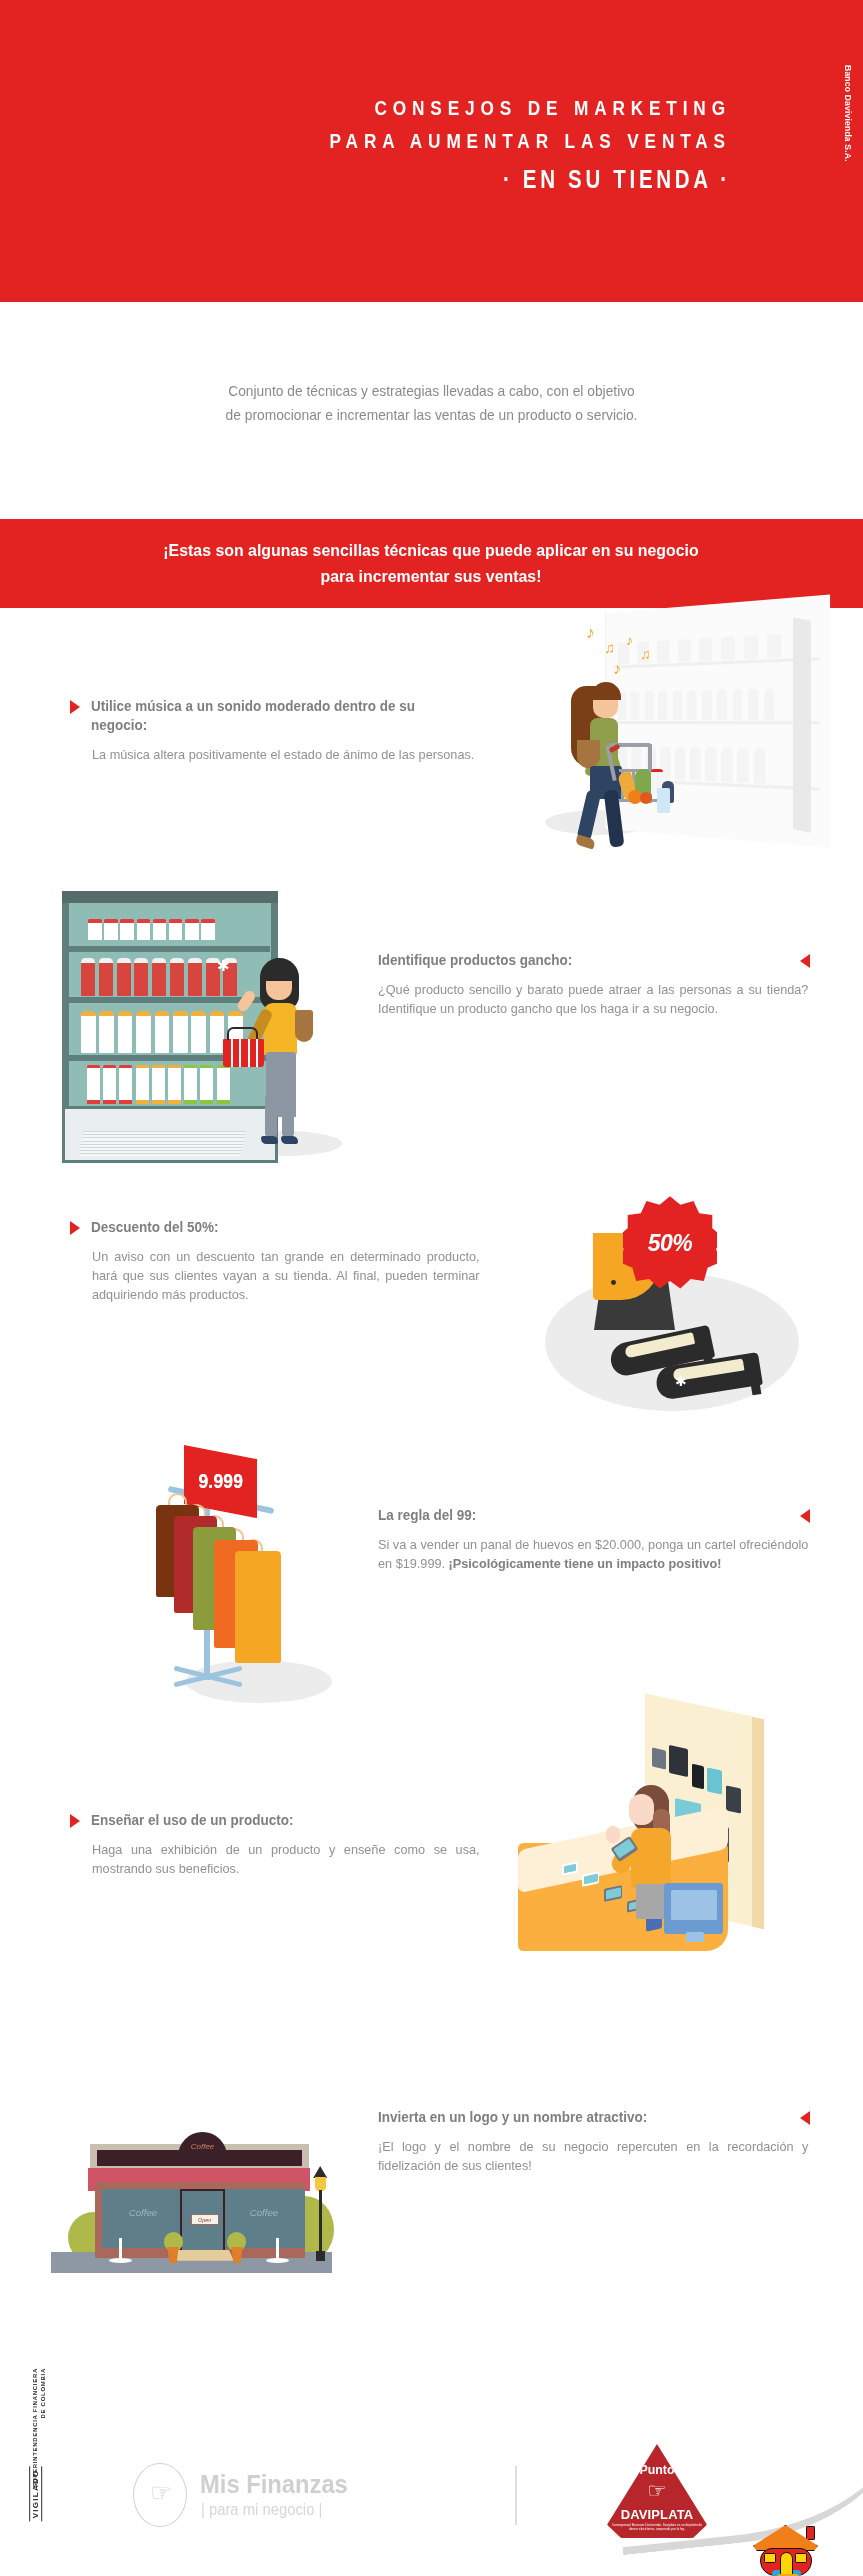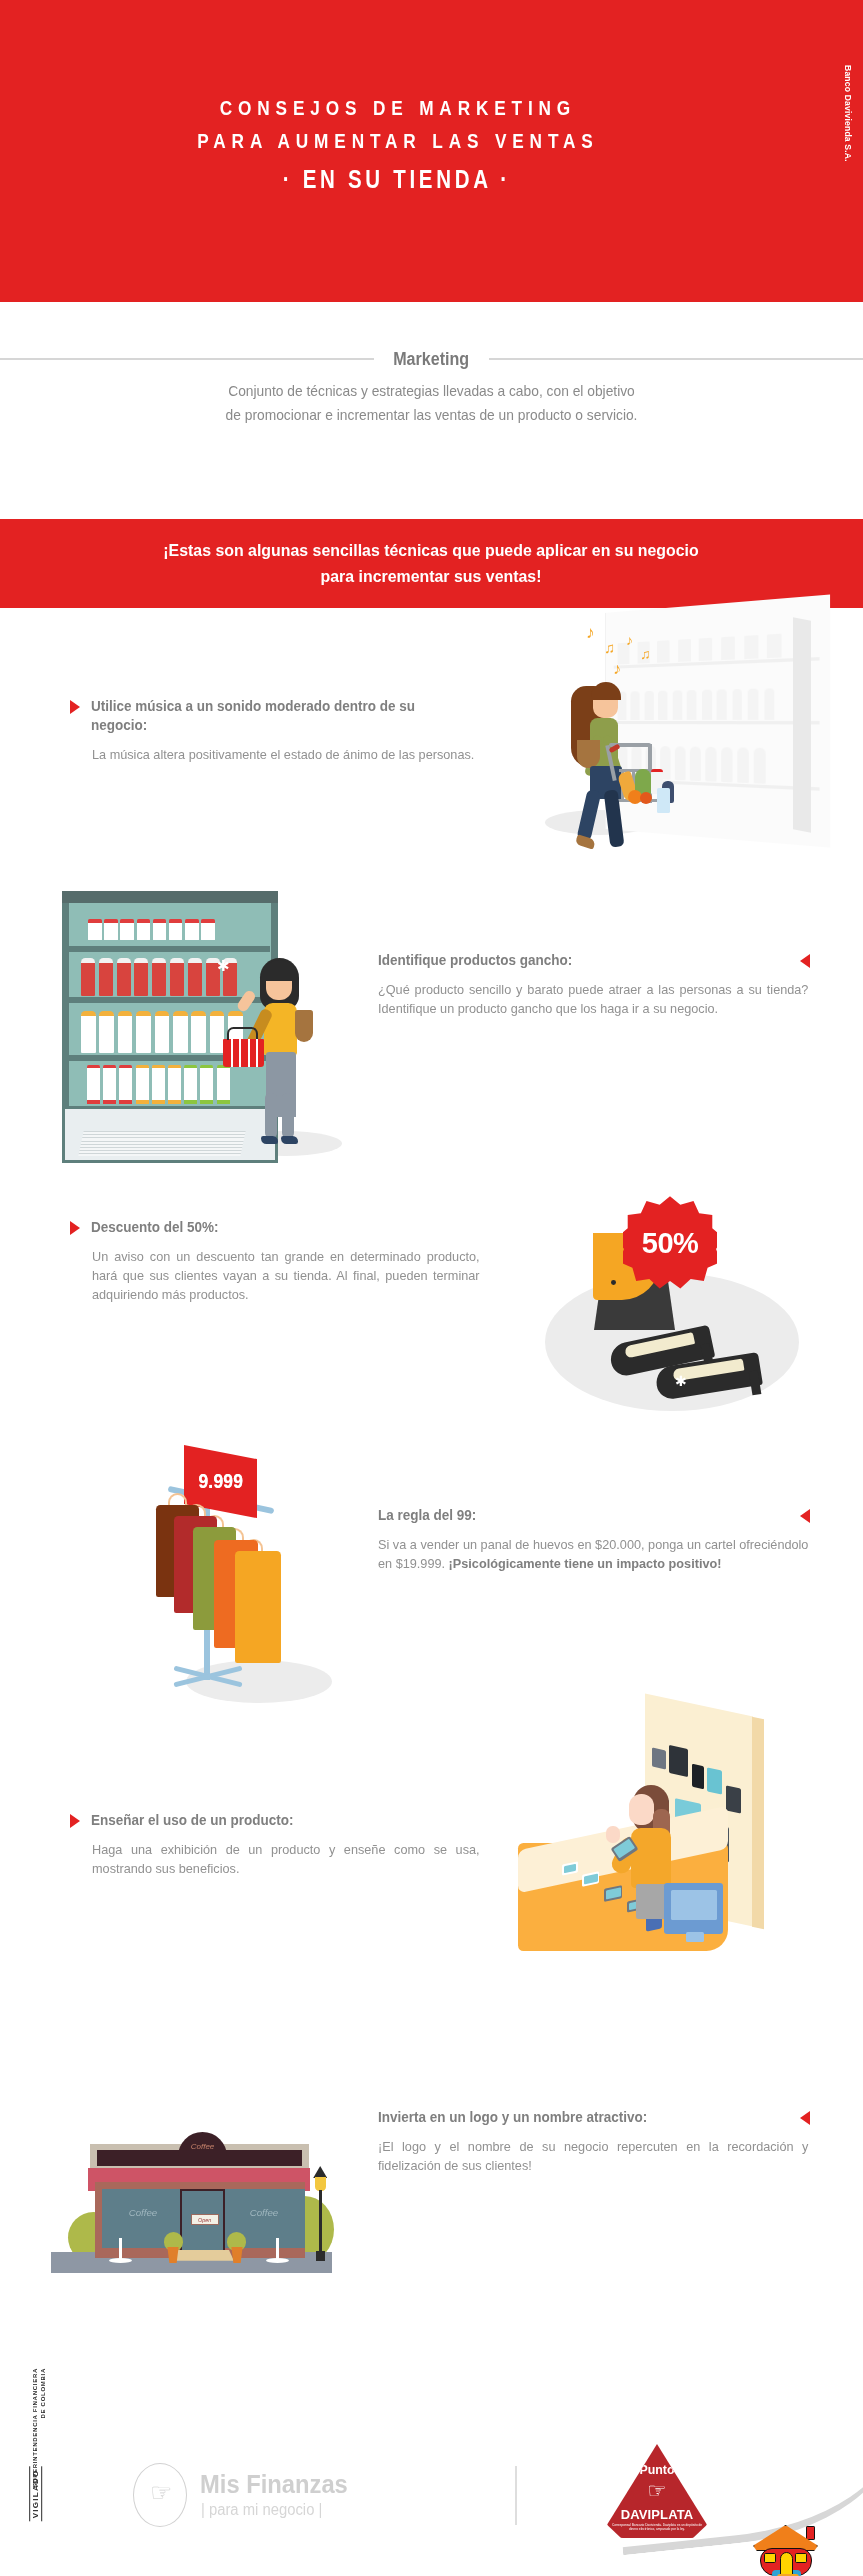--- a/index.html
+++ b/index.html
@@ -9,21 +9,21 @@
     font-family:"Liberation Sans", sans-serif;
     color:#808080;
   }
 
   
   #header{
     position:absolute; left:0; top:0; width:863px; height:302px;
     background:#E32222;
   }
   #header-titles{
-    position:absolute; left:0; top:92px; width:790px; text-align:center;
+    position:absolute; left:12px; top:92px; width:790px; text-align:right;
   }
   .hline{
     color:#ffffff; font-weight:700; line-height:1.55;
     letter-spacing:.34em; text-indent:.34em;
     font-size:21px;
     transform:scaleX(.82); transform-origin:center;
   }
   .hline.l3{
     font-size:25px; letter-spacing:.18em; text-indent:.18em;
     font-weight:800; margin-top:3.2px;
@@ -131,21 +131,21 @@
   
   #art3{ left:529px; top:1179px; width:302px; height:243px; }
   #a3-ellipse{left:16px;top:94px;width:254px;height:138px;}
   #a3-bag{position:absolute;left:65px;top:94px;width:81px;height:57px;background:#3A3A3A;
     clip-path:polygon(10% 0,90% 0,100% 100%,0 100%);}
   #a3-flap{position:absolute;left:64px;top:54px;width:67px;height:67px;background:#F5A623;
     border-radius:0 0 38px 4.3px;}
   #a3-badge{position:absolute;left:94px;top:17.3px;width:94px;height:94px;background:#E32222;
     clip-path:polygon(50% 0%,61% 9%,75% 5%,81% 18%,95% 20%,95% 34%,107% 44%,99% 56%,104% 70%,90% 76%,86% 90%,72% 88%,61% 98%,50% 90%,39% 98%,28% 88%,14% 90%,10% 76%,-4% 70%,1% 56%,-7% 44%,5% 34%,5% 20%,19% 18%,25% 5%,39% 9%);
     display:flex;align-items:center;justify-content:center;}
-  #a3-badge span{color:#fff;font-size:29px;font-weight:800;letter-spacing:-.02em;}
+  #a3-badge span{color:#fff;font-size:23px;font-weight:800;letter-spacing:-.02em;font-style:italic;}
   .shoe{position:absolute;background:#2B2B2B;}
 
   
   #art4{ left:135px; top:1433px; width:254px; height:286px; }
   #a4-ellipse{left:51px;top:227px;width:146px;height:43px;}
   .rack{position:absolute;background:#9BC4DE;}
   #a4-sign{position:absolute;left:49px;top:19px;width:73px;height:59px;background:#E32222;
     transform:skewY(11deg); display:flex;align-items:center;justify-content:center;}
   #a4-sign span{color:#fff;font-weight:800;font-size:19.4px;letter-spacing:.01em;
     transform:skewY(-11deg) scaleX(.9); text-shadow:0 0 0 #fff;}
@@ -242,25 +242,20 @@
 <div id="header">
   <div id="header-titles">
     <div class="hline l1">CONSEJOS DE MARKETING</div>
     <div class="hline l2">PARA AUMENTAR LAS VENTAS</div>
     <div class="hline l3">· EN SU TIENDA ·</div>
   </div>
   <div id="bank-side">Banco Davivienda S.A.</div>
 </div>
 
 <div id="definition">
-  <div id="def-rule-wrap">
-    <span class="rule"></span>
-    <span id="def-title">Marketing</span>
-    <span class="rule"></span>
-  </div>
   <div id="def-body">
     <div>Conjunto de técnicas y estrategias llevadas a cabo, con el objetivo</div>
     <div>de promocionar e incrementar las ventas de un producto o servicio.</div>
   </div>
 </div>
 
 <div id="callout">
   <div id="callout-inner">
     <div>¡Estas son algunas sencillas técnicas que puede aplicar en su negocio</div>
     <div>para incrementar sus ventas!</div>

